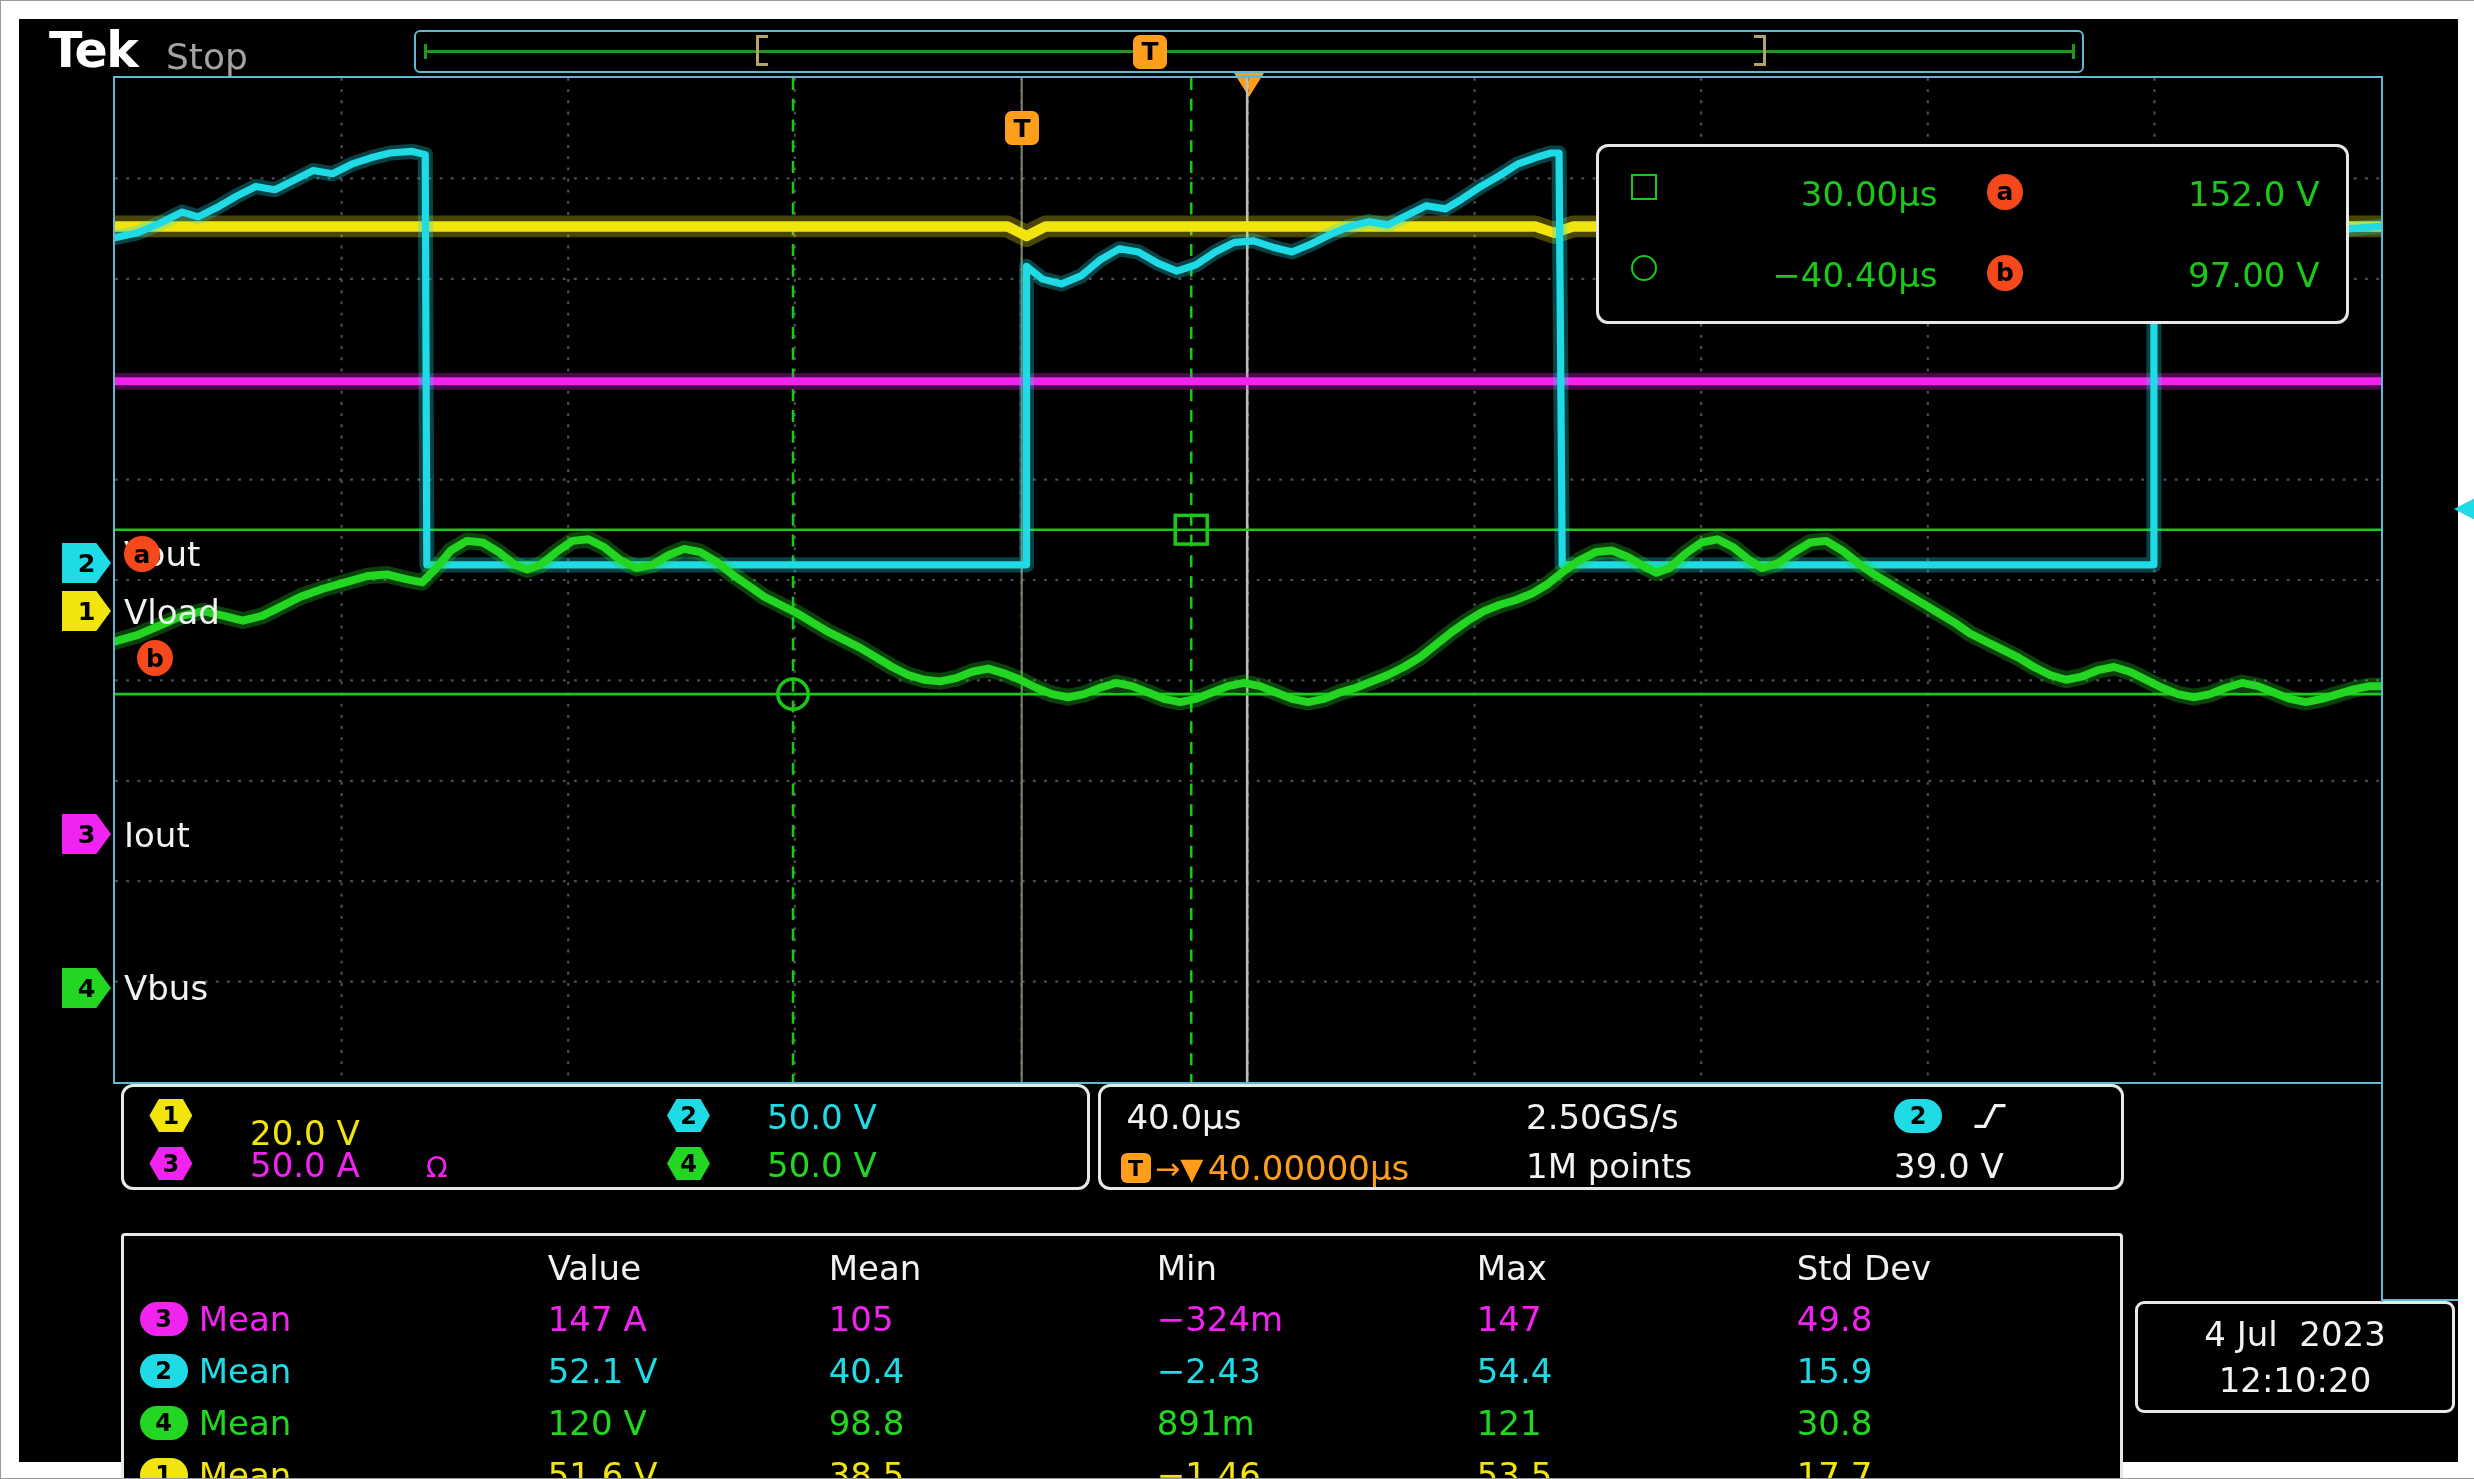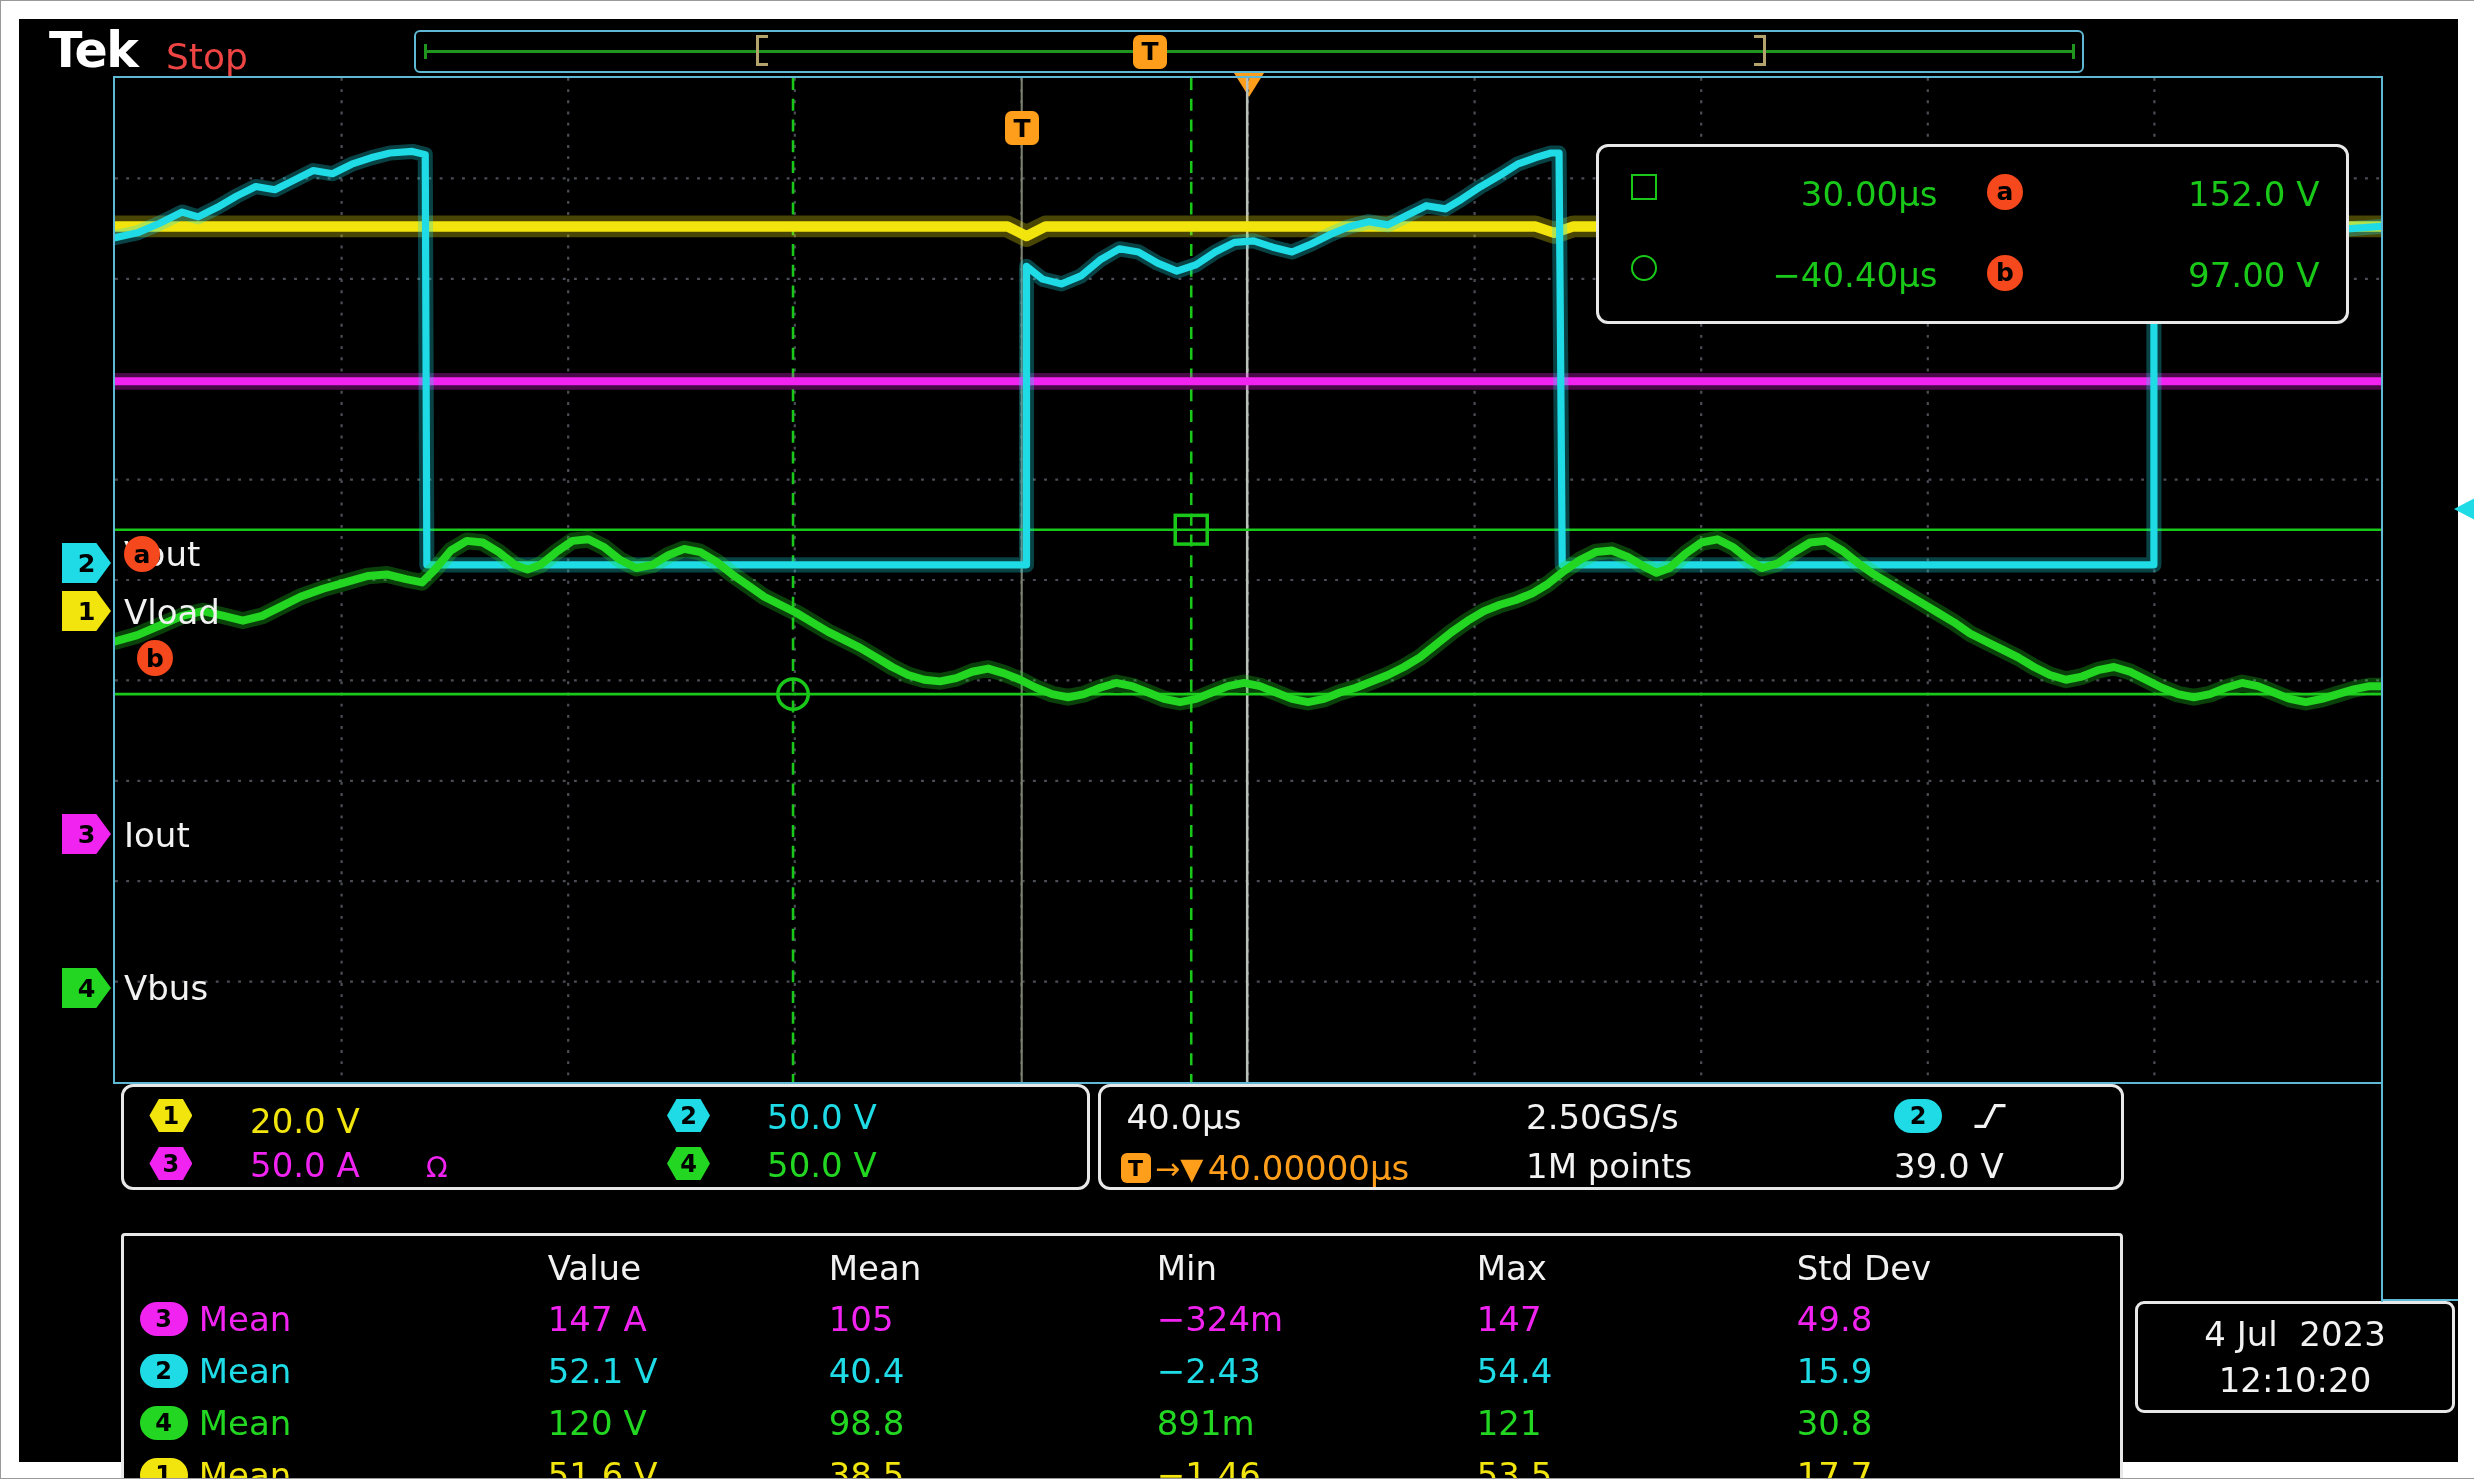--- a/index.html
+++ b/index.html
@@ -2,21 +2,21 @@
 <html style="--ch1: #f2e50e; --ch2: #1edbe6; --ch3: #f023f0; --ch4: #22d622; --cursor_green: #19c819; --record_green: #21961e; --orange: #ff9e1a; --ab_badge: #f5481c; --grid: #4a4d55; --frame: #5fb8d4; --bracket: #b5a36e;font-size:12px"><head>
 <meta charset="utf-8">
 <style>
   html,body{margin:0;padding:0;background:#ffffff;}
   #page{position:relative;width:2475px;height:1479px;background:#ffffff;border:1.5px solid #9a9a9a;box-sizing:border-box;
         font-family:"DejaVu Sans","Liberation Sans",sans-serif;overflow:hidden;}
   #screen{position:absolute;left:18px;top:18px;width:2439px;height:1443px;background:#000;}
 
   
   #logo{position:absolute;left:30px;top:3px;color:#fff;font-size:49px;font-weight:800;letter-spacing:-1.5px;}
-  #acq-status{position:absolute;left:147px;top:16.5px;color:#ef4444;font-size:36px;}
+  #acq-status{position:absolute;left:147px;top:16.5px;color:#a3a3a3;font-size:36px;}
 
   
   #preview-bar{position:absolute;left:395px;top:10.5px;width:1670px;height:43px;border:2.2px solid var(--frame,#5fb8d4);border-radius:6px;box-sizing:border-box;}
   .pv-line{position:absolute;left:7.5px;right:7.5px;top:18.7px;height:3px;background:var(--record_green,#21961e);}
   .pv-tick{position:absolute;top:12px;width:3px;height:15.7px;background:var(--record_green,#21961e);}
   .pv-tick.left{left:7.5px}.pv-tick.right{right:7.5px}
   .bracket{position:absolute;top:3.7px;width:12px;height:31px;box-sizing:border-box;}
   .bracket.left{left:340px;border:3px solid var(--bracket,#b5a36e);border-right:none;}
   .bracket.right{left:1338px;border:3px solid var(--bracket,#b5a36e);border-left:none;}
   .t-badge{width:34px;height:34px;border-radius:6.7px;background:var(--orange,#ff9e1a);color:#000;font-size:25px;font-weight:700;
@@ -179,21 +179,21 @@
     <div class="ch-marker c1bg" style="top:572px">1</div>
     <div class="ch-label" style="top:573px">Vload</div>
     <div class="ab-badge" style="left:118px;top:621px">b</div>
     <div class="ch-marker c3bg" style="top:795px">3</div>
     <div class="ch-label" style="top:796px">Iout</div>
     <div class="ch-marker c4bg" style="top:949px">4</div>
     <div class="ch-label" style="top:949px">Vbus</div>
 
     <div class="rbox" id="ch-scale-box">
       <span class="hexbadge c1bg" style="left:25.4px;top:12px">1</span>
-      <span class="val c1" style="left:126px;top:16px">20.0 V</span>
+      <span class="val c1" style="left:126px;top:28px">20.0 V</span>
       <span class="hexbadge c2bg" style="left:543px;top:12px">2</span>
       <span class="val c2" style="left:643px;top:12px">50.0 V</span>
       <span class="hexbadge c3bg" style="left:25.4px;top:60px">3</span>
       <span class="val c3" style="left:126px;top:60px">50.0 A</span>
       <span class="ohm c3" style="left:302px;top:64px">Ω</span>
       <span class="hexbadge c4bg" style="left:543px;top:60px">4</span>
       <span class="val c4" style="left:643px;top:60px">50.0 V</span>
     </div>
 
     <div class="rbox" id="horiz-box">

